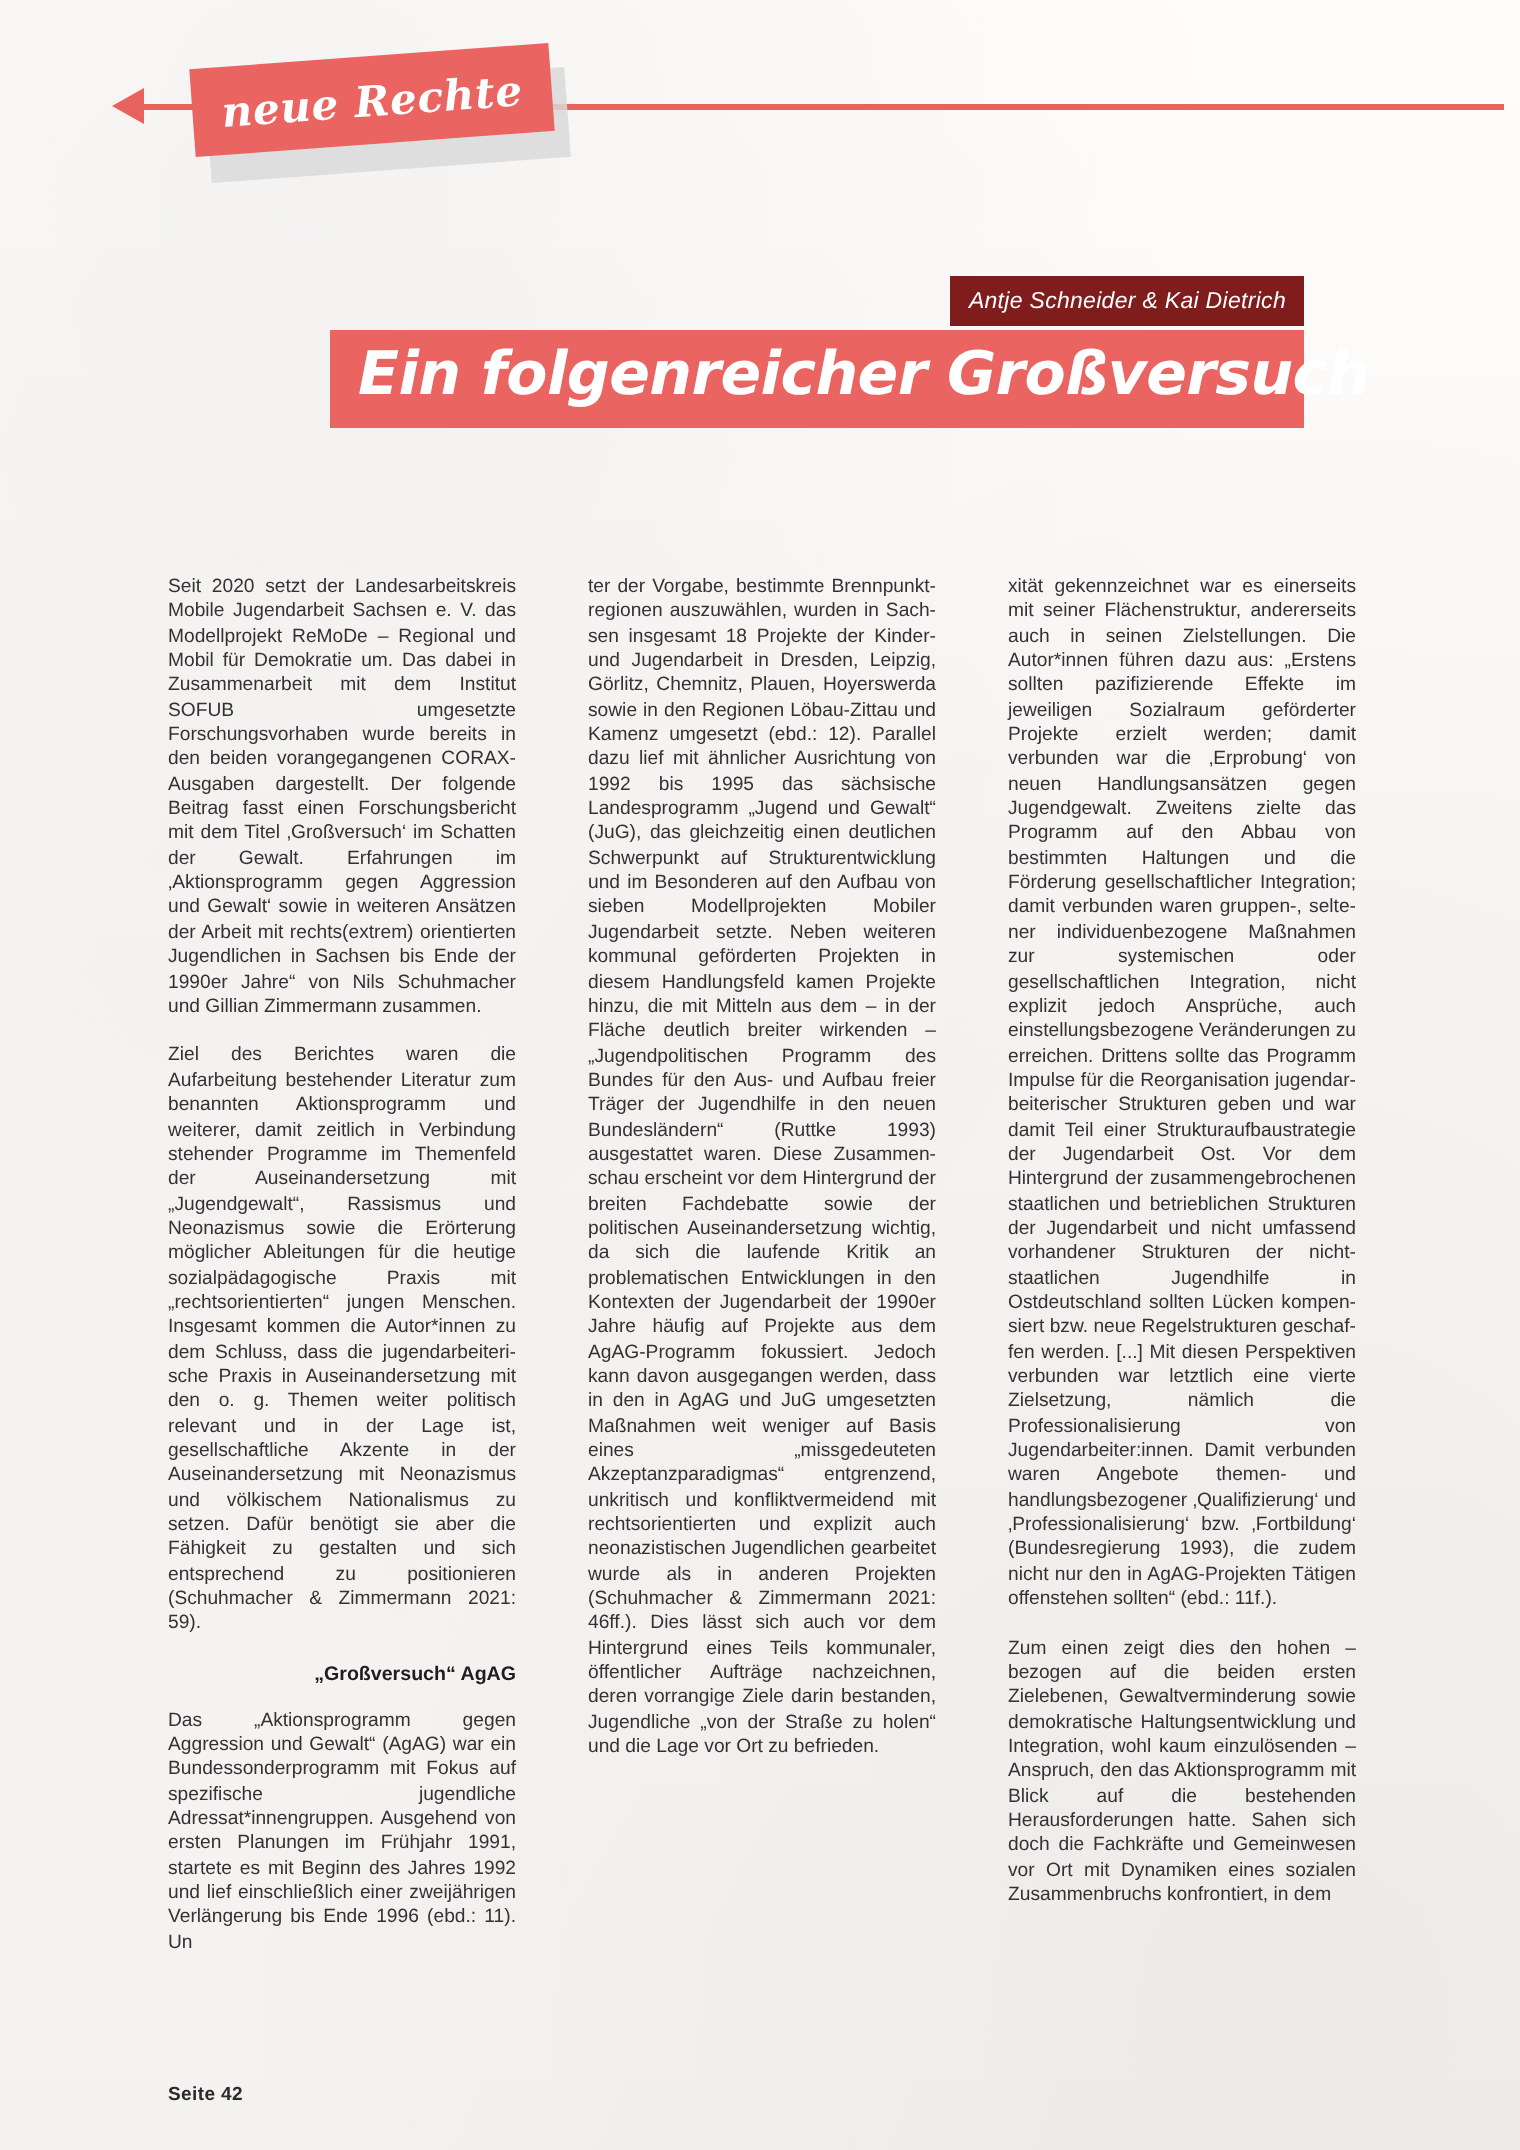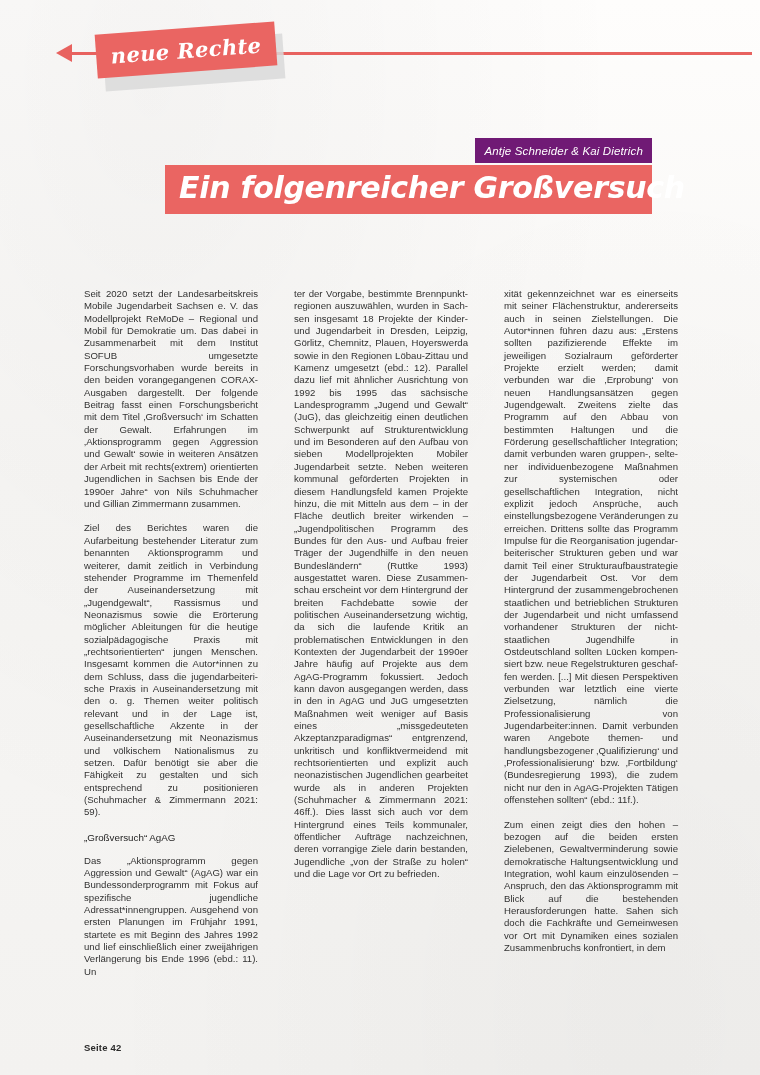--- a/index.html
+++ b/index.html
@@ -57,21 +57,21 @@
     font-style:italic;
     font-size:21px;
     color:#ffffff;
     letter-spacing:.4px;
     white-space:nowrap;
   }
 
   
   .authors-bar{
     position:absolute; right:108px; top:138px;
-    background:#701a75;
+    background:#7f1d1d;
     padding:3px 9px 4px 9px;
   }
   .authors-text{
     font-family:"Liberation Sans", sans-serif;
     font-style:italic;
     font-size:11.5px;
     color:#ffffff;
     letter-spacing:.15px;
     white-space:nowrap;
   }
@@ -111,22 +111,22 @@
     text-justify:inter-word;
     hyphens:manual;
     color:#323232;
     margin:0 0 12.3px 0;
   }
   .col p:last-child{ margin-bottom:0; }
 
   .col h2{
     font-family:"Liberation Sans", sans-serif;
     font-size:9.8px;
-    font-weight:400;
-    text-align:left;
+    font-weight:700;
+    text-align:right;
     color:#1d1d1d;
     margin:13px 0 12px 0;
   }
 
   
   .footer{
     position:absolute; left:84px; top:1037px;text-align:center;
   }
   .page-no{
     font-family:"Liberation Sans", sans-serif;

